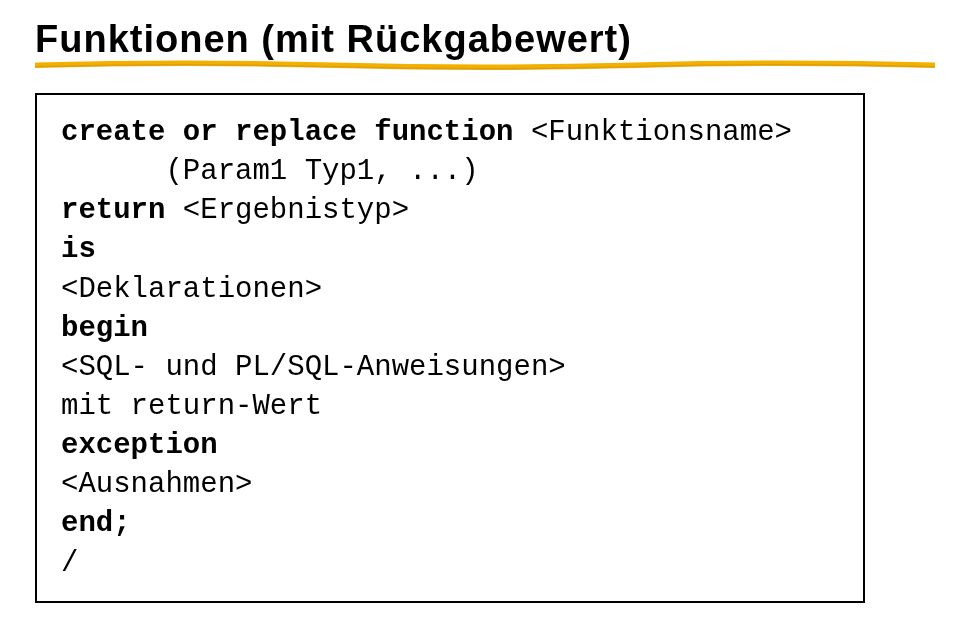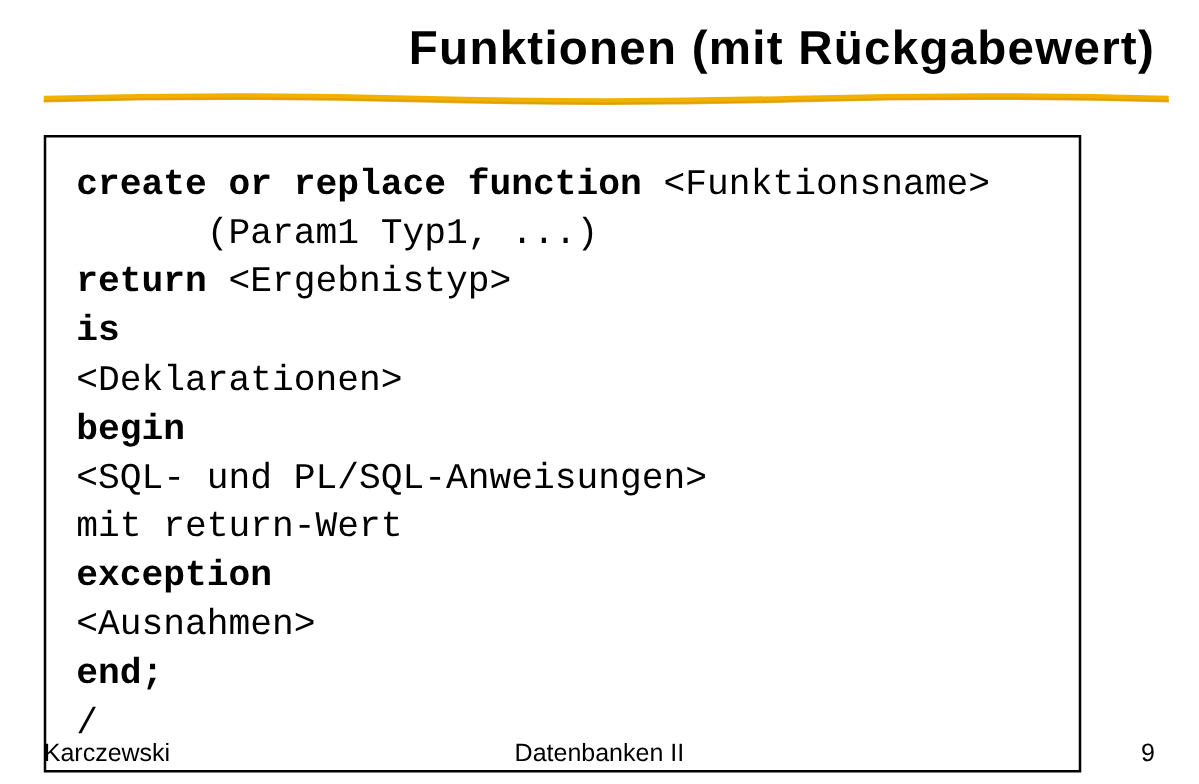--- a/index.html
+++ b/index.html
@@ -16,22 +16,21 @@
     width: 959px;
     height: 627px;
     position: relative;
     box-sizing: border-box;
     padding: 18px 35px 0 35px;
   }
   .title {
     font-size: 38px;
     font-weight: bold;
     letter-spacing: 1px;
-    margin: 0 0 18px 0;
-    text-align: right;
+    margin: 0 0 4px 0;
   }
   .title-rule {
     width: 900px;
     height: 12px;
     margin-top: -6px;
     margin-bottom: 18px;
   }
   .subtitle {
     font-size: 28px;
     font-style: italic;
@@ -87,19 +86,14 @@
 <span class="kw">is</span>
 <span>&lt;Deklarationen&gt;</span>
 <span class="kw">begin</span>
 <span>&lt;SQL- und PL/SQL-Anweisungen&gt;</span>
 <span>mit return-Wert</span>
 <span class="kw">exception</span>
 <span>&lt;Ausnahmen&gt;</span>
 <span class="kw">end;</span>
 <span>/</span></div>
 
-  <div class="footer">
-    <span>Karczewski</span>
-    <span class="footer-center">Datenbanken II</span>
-    <span class="footer-right">9</span>
-  </div>
 
 </div>
 
 </body></html>

